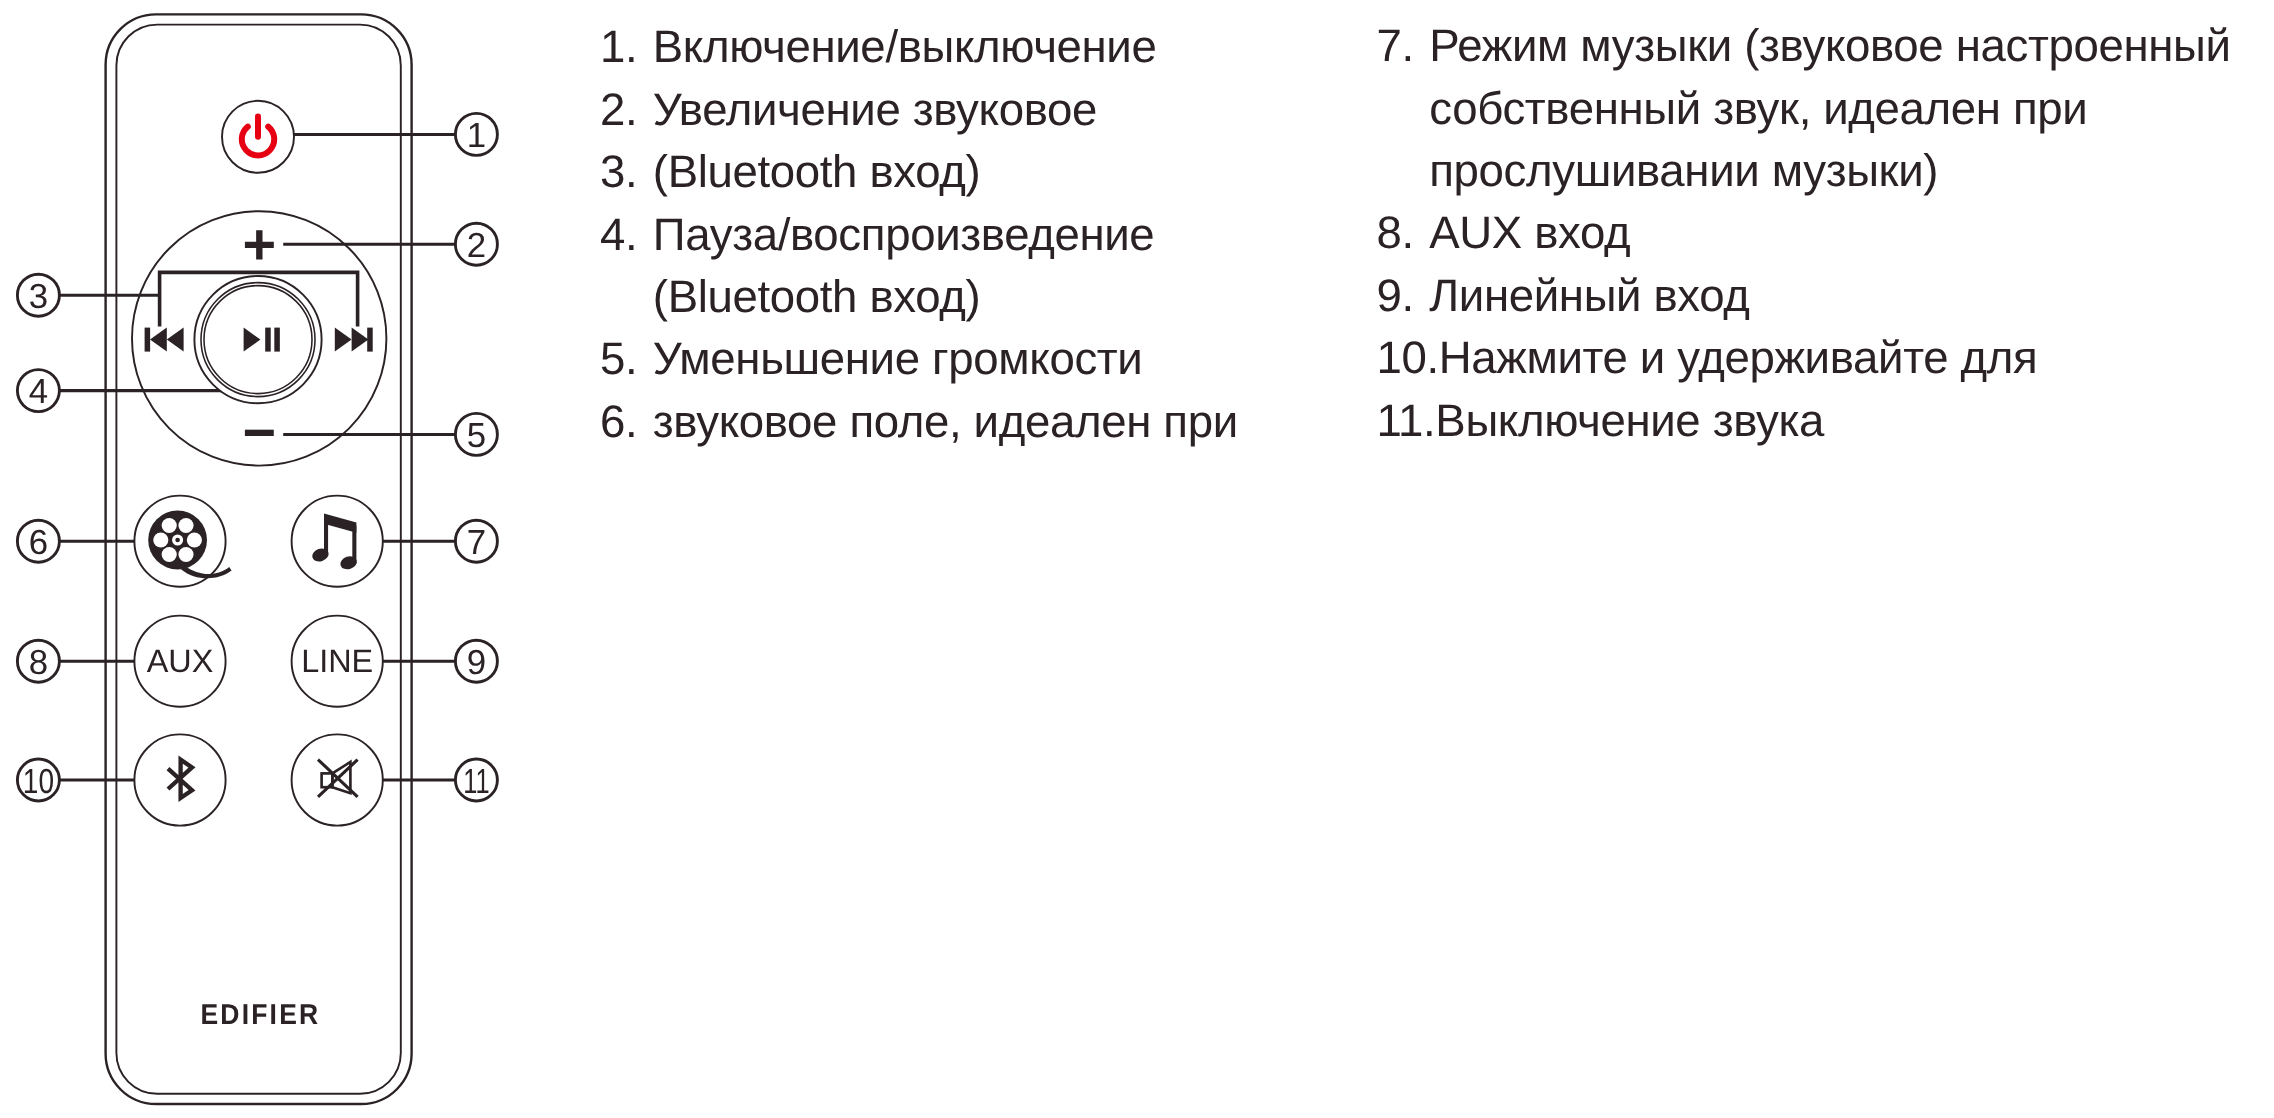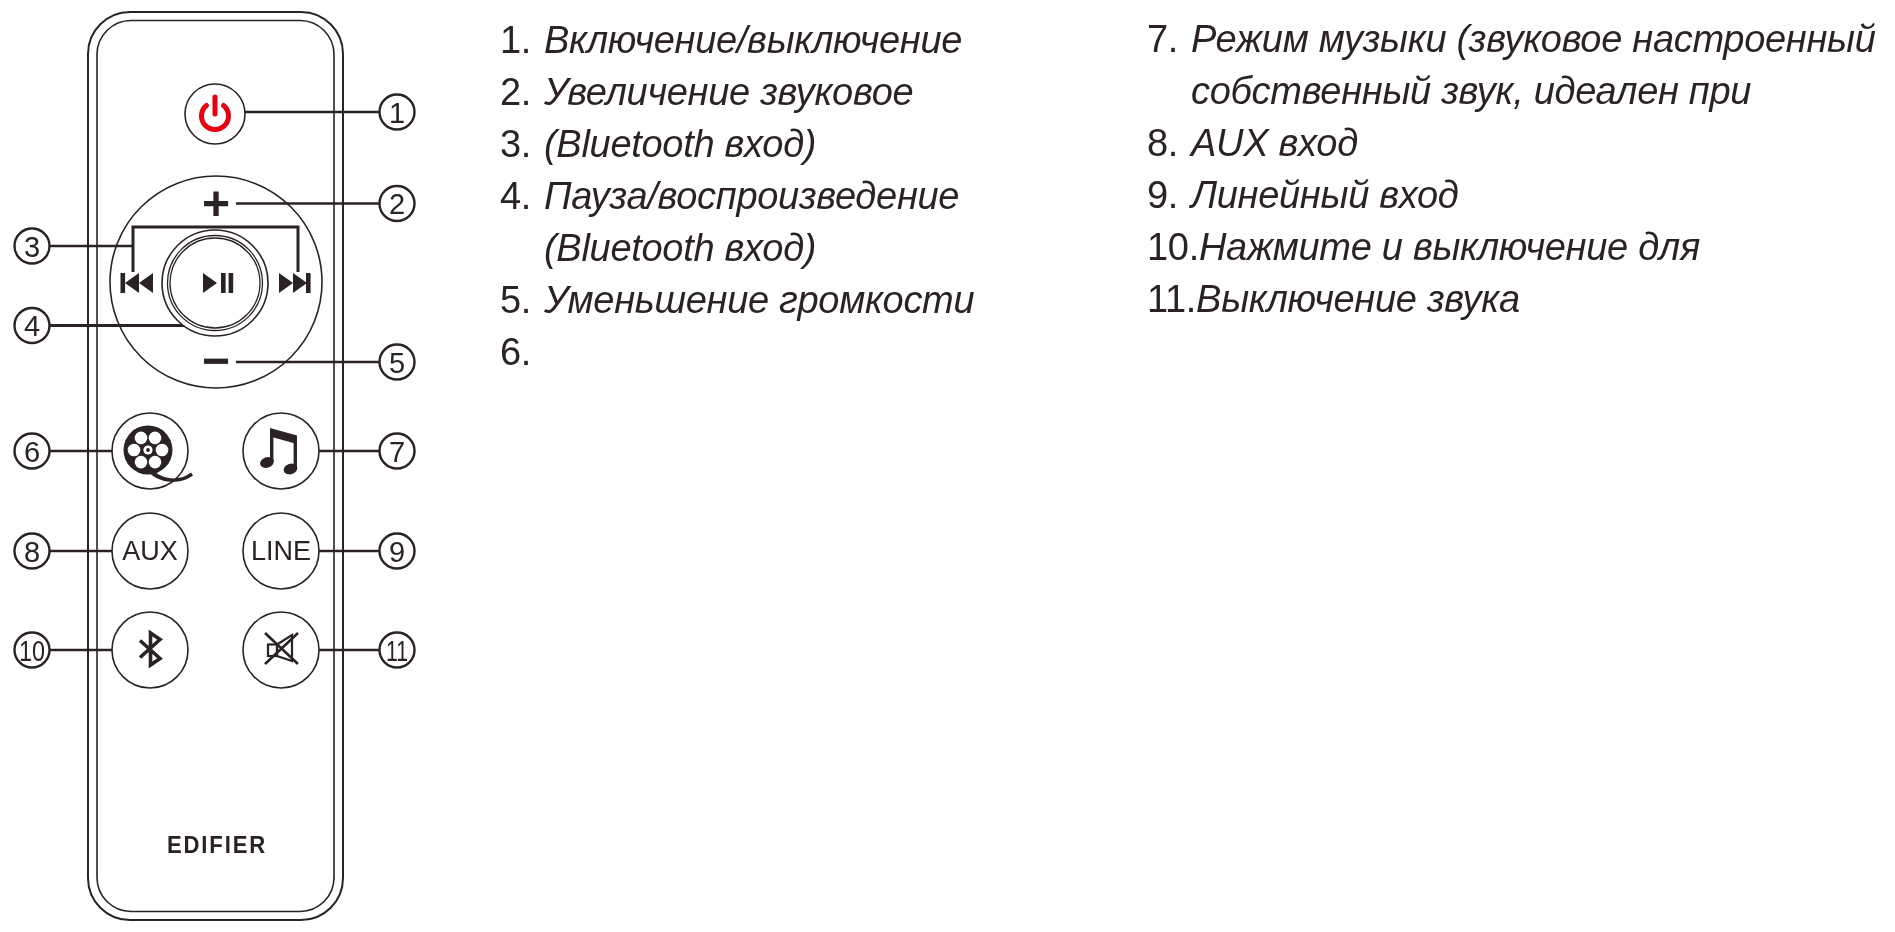--- a/index.html
+++ b/index.html
@@ -5,21 +5,21 @@
   html,body{margin:0;padding:0;background:#ffffff;}
   body{
     position:relative;width:1895px;height:932px;overflow:hidden;
     font-family:"Liberation Sans",sans-serif;color:#2a2224;
   }
   .remote-wrap{position:absolute;left:0;top:0;width:470px;height:932px;}
   .legend{position:absolute;top:0;}
   .legend .item{display:flex;align-items:flex-start;}
   .legend .num{flex:0 0 auto;min-width:44px;white-space:nowrap;}
   .legend .lines{flex:1 1 auto;}
-  .legend .lines div{white-space:nowrap;font-style:italic;}
+  .legend .lines div{white-space:nowrap;}
   .legend{
     font-size:38px;line-height:52px;letter-spacing:-0.3px;color:#2a2224;
   }
   .col1{left:500px;top:14px;width:660px;}
   .col2{left:1147px;top:13px;width:745px;}
   svg text{font-family:"Liberation Sans",sans-serif;}
   .btn-label{font-size:27px;fill:#2a2224;}
   .callout-num{font-size:29px;fill:#2a2224;}
   .pm{font-size:48px;font-weight:bold;fill:#2a2224;}
   .brand{font-size:24px;font-weight:bold;letter-spacing:2px;fill:#2a2224;}
@@ -220,48 +220,50 @@
   </div>
   <div class="item">
     <span class="num">5.</span>
     <div class="lines">
         <div>Уменьшение громкости</div>
       </div>
   </div>
   <div class="item">
     <span class="num">6.</span>
     <div class="lines">
+      <div>звуковое поле, идеален при</div>
     </div>
   </div>
 </div>
 
 <div class="legend col2">
   <div class="item">
     <span class="num">7.</span>
     <div class="lines">
       <div>Режим музыки (звуковое настроенный</div>
       <div>собственный звук, идеален при</div>
+      <div>прослушивании музыки)</div>
     </div>
   </div>
   <div class="item">
     <span class="num">8.</span>
     <div class="lines">
         <div>AUX вход</div>
       </div>
   </div>
   <div class="item">
     <span class="num">9.</span>
     <div class="lines">
         <div>Линейный вход</div>
       </div>
   </div>
   <div class="item">
     <span class="num">10.</span>
     <div class="lines">
-      <div>Нажмите и выключение для</div>
+      <div>Нажмите и удерживайте для</div>
     </div>
   </div>
   <div class="item">
     <span class="num">11.</span>
     <div class="lines">
         <div>Выключение звука</div>
       </div>
   </div>
 </div>
 

